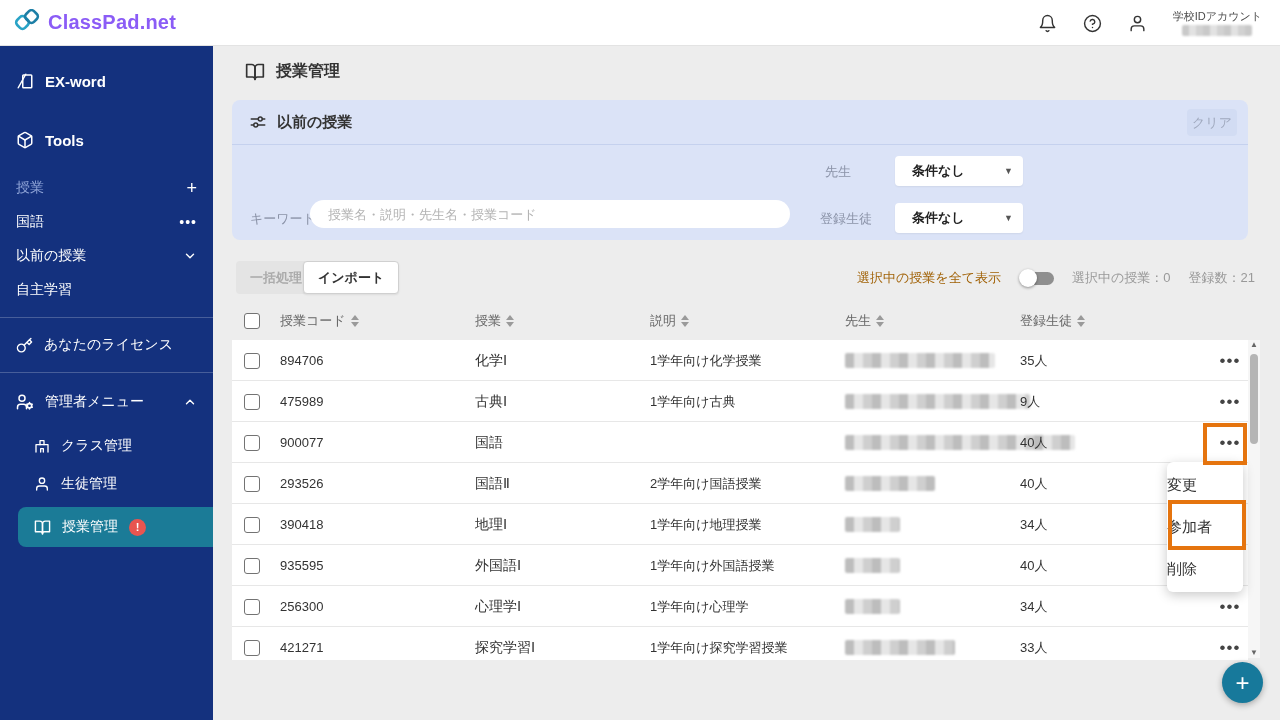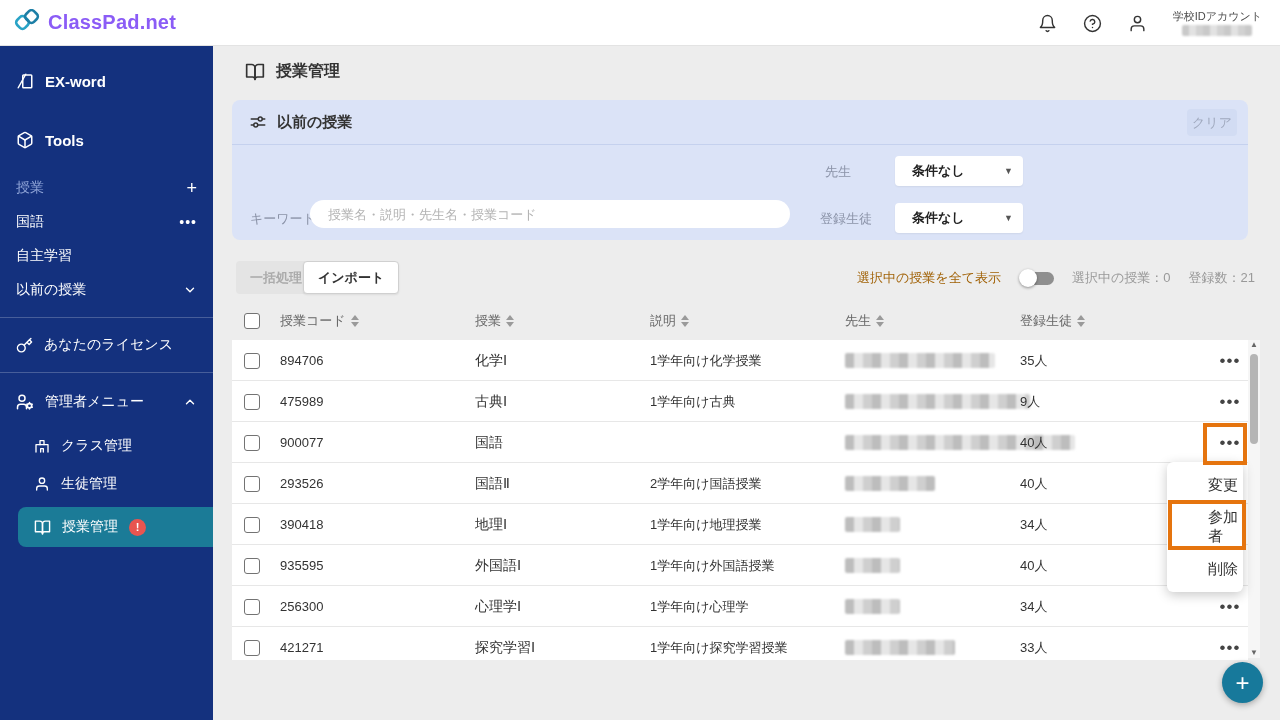--- a/index.html
+++ b/index.html
@@ -77,21 +77,21 @@
     filter:blur(1.2px); }
 
   
   .vscroll { position:absolute; left:1035px; top:294px; width:12px; height:318px; background:#f6f6f6; display:flex; flex-direction:column; align-items:center; }
   .vs-arrow { font-size:8px; color:#666; line-height:10px; height:10px; cursor:pointer; }
   .vs-thumb { width:8px; height:90px; background:#b5b5b5; border-radius:4px; margin-top:4px; cursor:grab; }
   .vs-spacer { flex:1; }
 
   
   .ctx-menu { position:absolute; left:954px; top:416px; width:76px; background:#fff; border-radius:6px; box-shadow:0 3px 12px rgba(0,0,0,.22); padding:2px 0; z-index:15; }
-  .ctx-item { height:42px; display:flex; align-items:center; padding-left:17px; font-size:15px; color:#333; cursor:pointer;margin-left:24px; }
+  .ctx-item { height:42px; display:flex; align-items:center; font-size:15px; color:#333; cursor:pointer; }
   .hl-box { position:absolute; border:4px solid #e5740e; z-index:16; pointer-events:none; }
   .hl-kebab { left:990px; top:377px; width:44px; height:42px; }
   .hl-menu-item { left:955px; top:454px; width:78px; height:50px; }
 
   
   .fab { position:absolute; left:1009px; top:616px; width:41px; height:41px; border-radius:50%; background:#17799b; border:none; color:#fff; font-size:24px; line-height:1; box-shadow:0 2px 6px rgba(0,0,0,.3); cursor:pointer; display:flex; align-items:center; justify-content:center; }
 </style>
 </head>
 <body>
 
@@ -161,30 +161,30 @@
       <span class="side-muted">授業</span>
       <span class="grow"></span>
       <span class="side-right">+</span>
     </div>
     <div class="side-item">
       <span>国語</span>
       <span class="grow"></span>
       <span class="side-right" style="font-size:14px;letter-spacing:1px;">•••</span>
     </div>
     <div class="side-item">
-      <span>自主学習</span>
-    </div>
-    <div class="side-item">
       <span>以前の授業</span>
       <span class="grow"></span>
       <span class="sicon">
         <svg width="14" height="14" viewBox="0 0 24 24" fill="none" stroke="#fff" stroke-width="2.4" stroke-linecap="round" stroke-linejoin="round">
             <polyline points="6 9 12 15 18 9"></polyline>
           </svg>
       </span>
+    </div>
+    <div class="side-item">
+      <span>自主学習</span>
     </div>
     <div class="side-divider"></div>
     <div class="side-item">
       <span class="sicon">
         <svg width="17" height="17" viewBox="0 0 24 24" fill="none" stroke="#fff" stroke-width="2" stroke-linecap="round" stroke-linejoin="round">
             <path d="M21 2l-2 2m-7.61 7.61a5.5 5.5 0 1 1-7.778 7.778 5.5 5.5 0 0 1 7.777-7.777zm0 0L15.5 7.5m0 0l3 3L22 7l-3-3-3.5 3.5z"></path>
           </svg>
       </span>
       <span>あなたのライセンス</span>
     </div>

